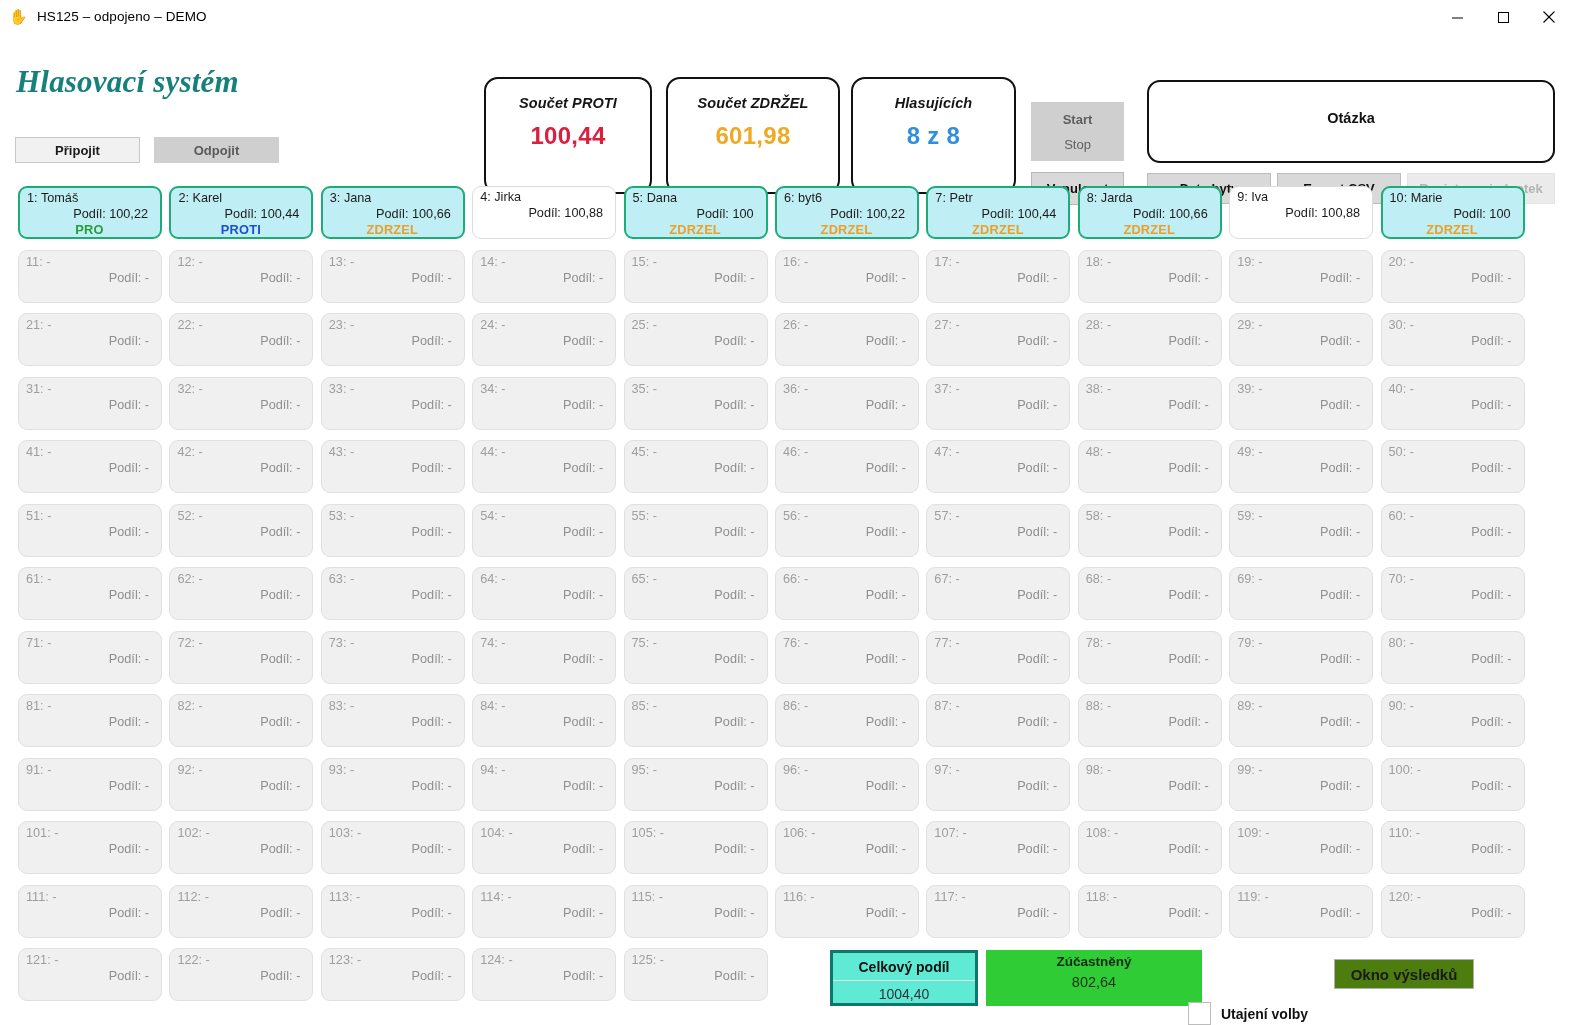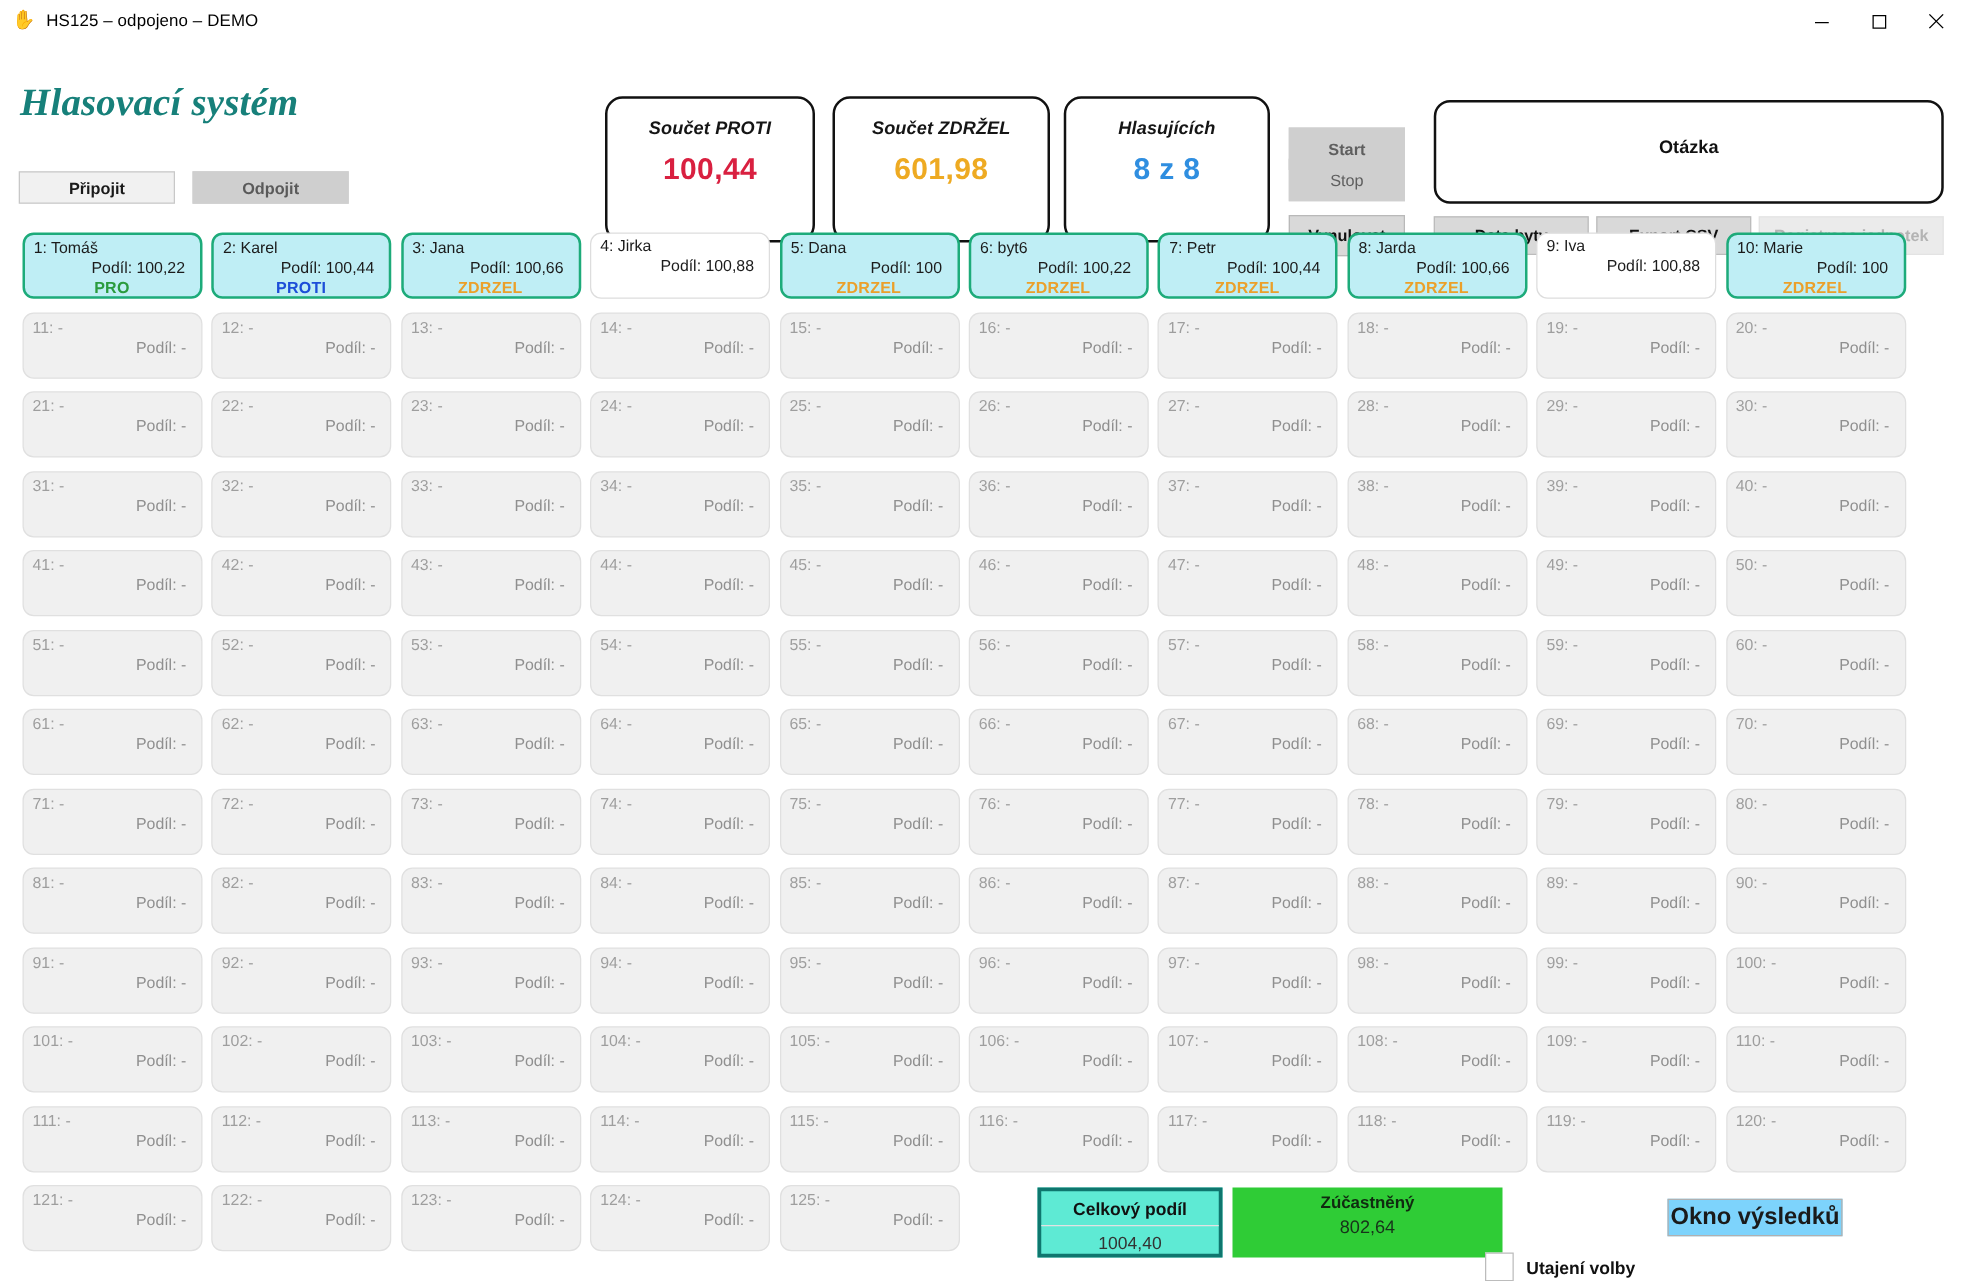--- a/index.html
+++ b/index.html
@@ -262,22 +262,22 @@
     background: #ffffff;
     border: 1px solid #bcbcbc;
   }
   #utajeni-label {
     margin-left: 10px;
     font-size: 14px; font-weight: bold; color: #111;
   }
   #btn-okno {
     position: absolute; left: 1334px; top: 9px;
     width: 140px; height: 30px;
-    background: #7dd3fc; border: 1px solid #b0b0b0;
-    font-size: 19px;
+    background: #4d7c0f; border: 1px solid #b0b0b0;
+    font-size: 15px;
   }
 </style>
 </head>
 <body>
 
 <div id="titlebar">
   <div id="title-icon">✋</div>
   <div id="title-text">HS125 – odpojeno – DEMO</div>
   <div id="wincontrols">
     <div class="wc">

